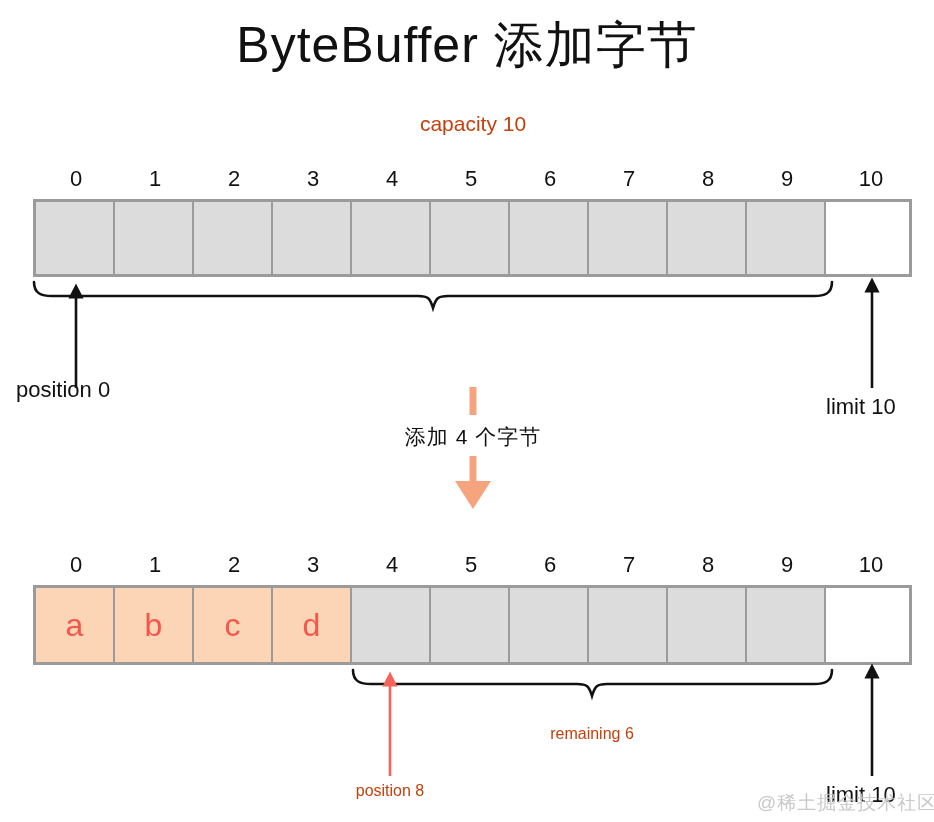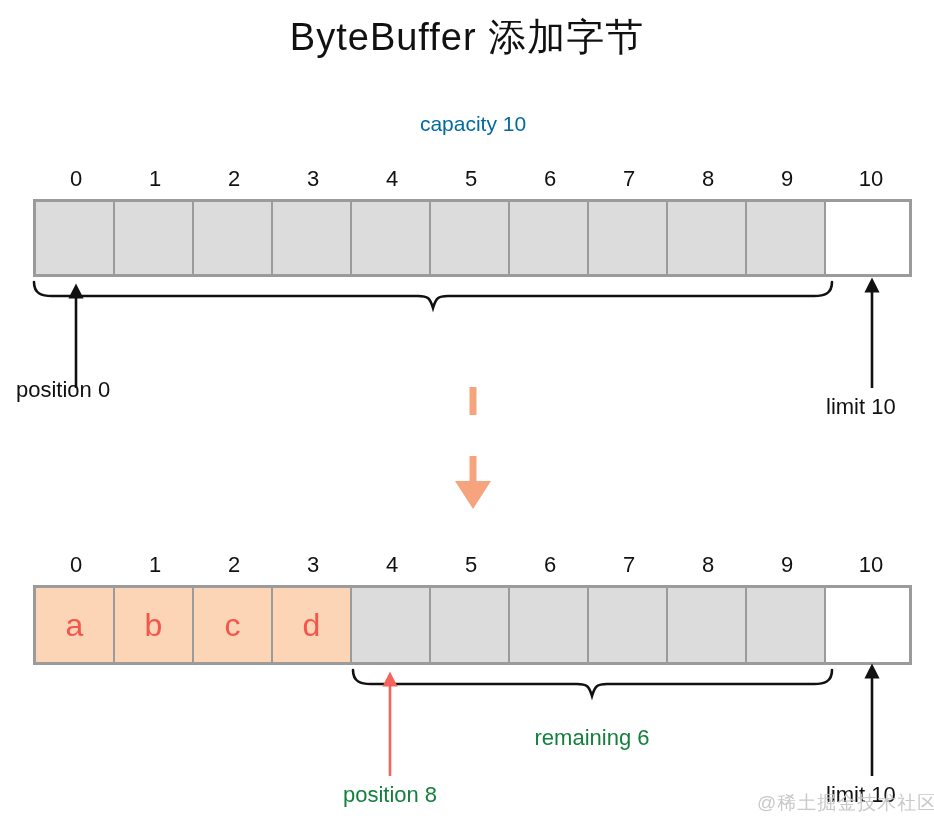--- a/index.html
+++ b/index.html
@@ -11,32 +11,32 @@
     color: #1a1a1a;
     position: relative;
     overflow: hidden;
   }
   .stage { position: relative; width: 934px; height: 822px; }
 
   
   .title {
     position: absolute; left: 0; top: 12px; width: 934px;
     text-align: center;
-    font-size: 38px; font-weight: 400; letter-spacing: 1px;
+    font-size: 50px; font-weight: 400; letter-spacing: 1px;
     color: #111;
   }
 
   
   .lbl { position: absolute; white-space: nowrap; }
   .lbl.ctr { transform: translateX(-50%); }
 
-  .cap-label  { font-size: 21px; color: #0369a1; }
+  .cap-label  { font-size: 21px; color: #c2410c; }
   .idx        { font-size: 22px; color: #111; }
   .annot      { font-size: 22px; color: #111; }
-  .annot-red  { font-size: 22px; color: #15803d; }
+  .annot-red  { font-size: 16px; color: #c2410c; }
   .cn         { font-size: 21px; color: #111; letter-spacing: 1px; }
 
   
   .buffer {
     position: absolute;
     border: 3px solid #9b9b9b;
     display: flex;
     background: #ffffff;
   }
   .cell {
@@ -97,20 +97,21 @@
     <div class="cell gray" style="width:79px;"></div>
     <div class="cell gray" style="width:79px;"></div>
     <div class="cell gray" style="width:79px;"></div>
     <div class="cell gray" style="width:79px;"></div>
     <div class="cell white" style="width:73px;"></div>
   </div>
 
   <div class="lbl annot" style="left:16px; top:377px;">position 0</div>
   <div class="lbl annot" style="left:826px; top:394px;">limit 10</div>
 
+  <div class="lbl ctr cn" style="left:473px; top:423px;">添加 4 个字节</div>
 
   <div class="lbl ctr idx" style="left:76px;  top:552px;">0</div>
   <div class="lbl ctr idx" style="left:155px; top:552px;">1</div>
   <div class="lbl ctr idx" style="left:234px; top:552px;">2</div>
   <div class="lbl ctr idx" style="left:313px; top:552px;">3</div>
   <div class="lbl ctr idx" style="left:392px; top:552px;">4</div>
   <div class="lbl ctr idx" style="left:471px; top:552px;">5</div>
   <div class="lbl ctr idx" style="left:550px; top:552px;">6</div>
   <div class="lbl ctr idx" style="left:629px; top:552px;">7</div>
   <div class="lbl ctr idx" style="left:708px; top:552px;">8</div>

